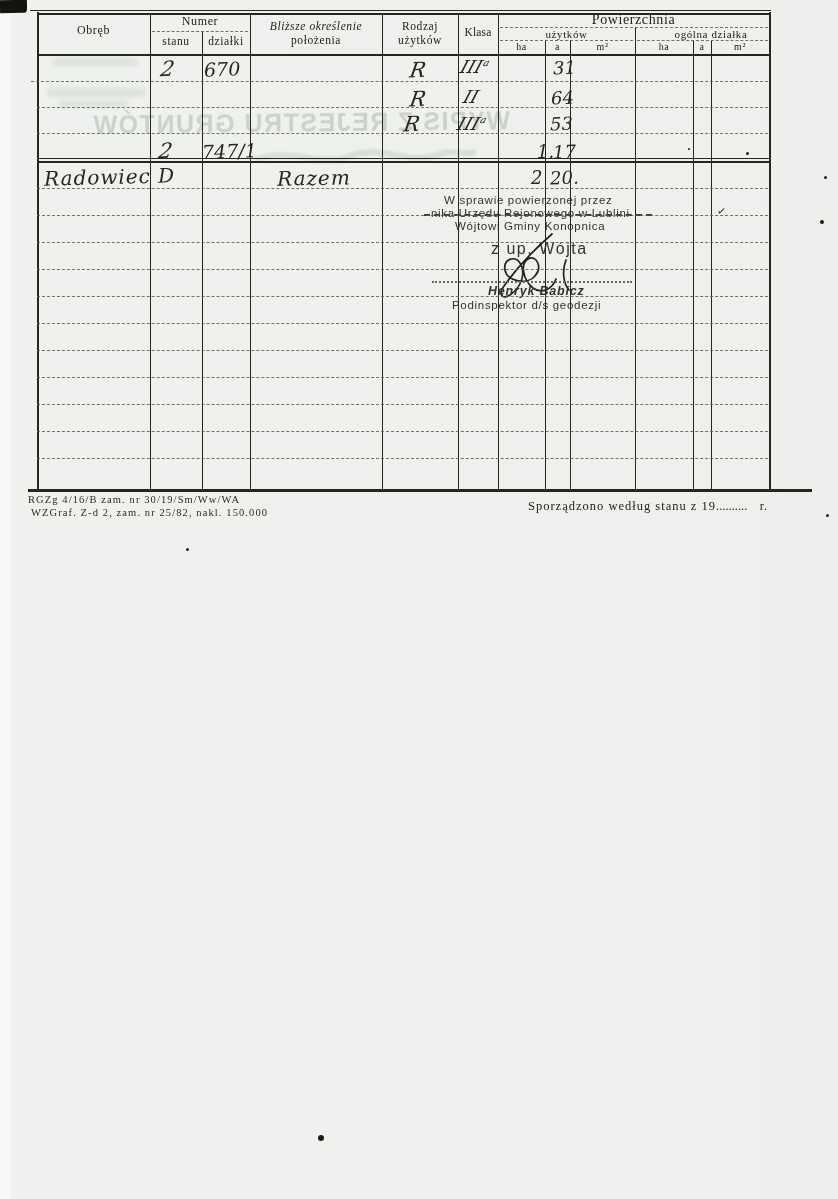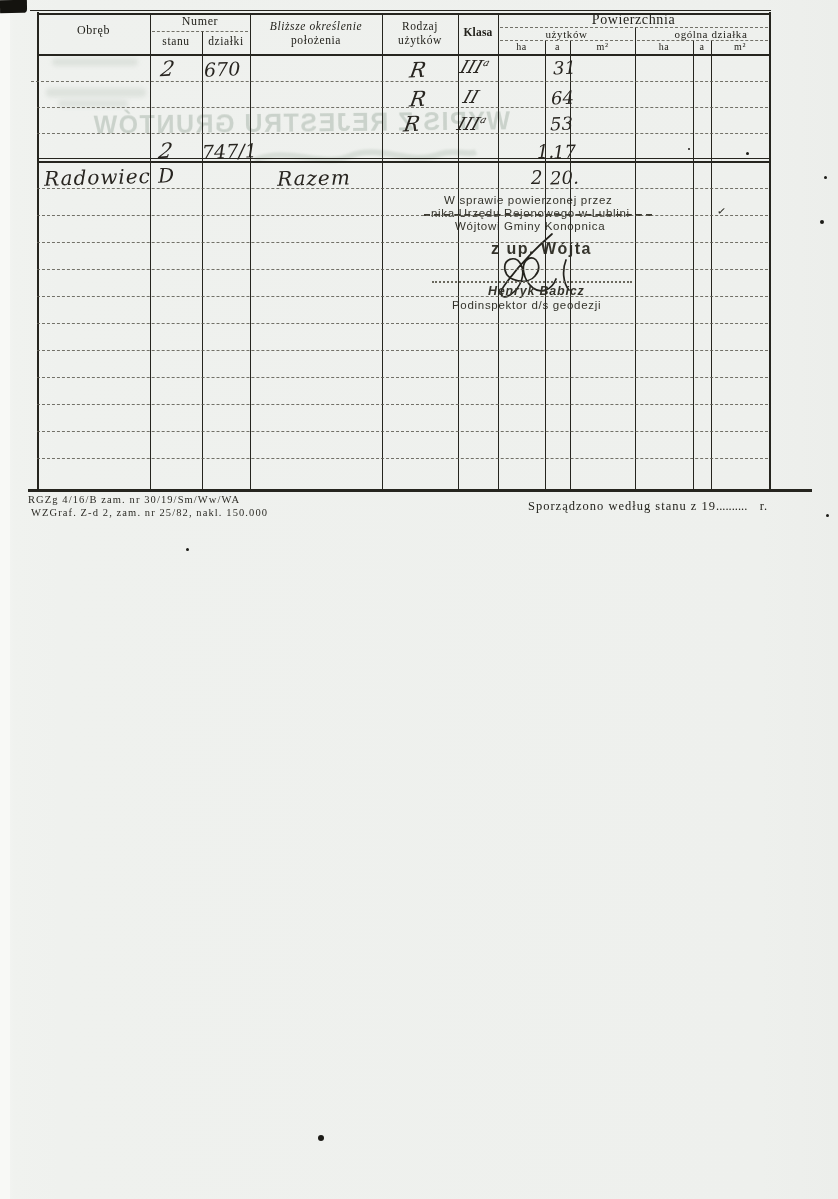--- a/index.html
+++ b/index.html
@@ -47,21 +47,21 @@
   </svg>
 
   <div class="hdr" style="left:37px;top:22px;width:113px;height:18px;font-size:12px;">Obręb</div>
   <div class="hdr" style="left:150px;top:15px;width:100px;height:14px;font-size:12px;">Numer</div>
   <div class="hdr" style="left:150px;top:34px;width:52px;height:16px;font-size:11.5px;">stanu</div>
   <div class="hdr" style="left:202px;top:34px;width:48px;height:16px;font-size:11.5px;">działki</div>
   <div class="hdr" style="left:250px;top:19px;width:132px;height:15px;font-size:11.5px;font-style:italic;">Bliższe określenie</div>
   <div class="hdr" style="left:250px;top:33px;width:132px;height:15px;font-size:11.5px;">położenia</div>
   <div class="hdr" style="left:382px;top:19px;width:76px;height:15px;font-size:11.5px;">Rodzaj</div>
   <div class="hdr" style="left:382px;top:33px;width:76px;height:15px;font-size:11.5px;">użytków</div>
-  <div class="hdr" style="left:458px;top:25px;width:40px;height:16px;font-size:11.5px;letter-spacing:.2px;font-weight:bold;">Klasa</div>
+  <div class="hdr" style="left:458px;top:25px;width:40px;height:16px;font-size:11.5px;letter-spacing:.2px;">Klasa</div>
   <div class="hdr" style="left:498px;top:14px;width:271px;height:13px;font-size:14px;">Powierzchnia</div>
   <div class="hdr" style="left:498px;top:28px;width:137px;height:12px;font-size:11px;">użytków</div>
   <div class="hdr" style="left:635px;top:28px;width:152px;height:12px;font-size:11px;">ogólna działka</div>
   <div class="hdr" style="left:498px;top:41px;width:47px;height:12px;font-size:10px;">ha</div>
   <div class="hdr" style="left:545px;top:41px;width:25px;height:12px;font-size:10px;">a</div>
   <div class="hdr" style="left:570px;top:41px;width:65px;height:12px;font-size:10px;">m²</div>
   <div class="hdr" style="left:635px;top:41px;width:58px;height:12px;font-size:10px;">ha</div>
   <div class="hdr" style="left:693px;top:41px;width:18px;height:12px;font-size:10px;">a</div>
   <div class="hdr" style="left:711px;top:41px;width:58px;height:12px;font-size:10px;">m²</div>
 
@@ -87,21 +87,21 @@
   <div class="hw" style="left:44px;top:165px;font-size:20px;transform:rotate(-1.5deg);letter-spacing:1px;">Radowiec D</div>
   <div class="hw" style="left:277px;top:166px;font-size:20px;transform:rotate(-1deg);letter-spacing:1px;">Razem</div>
   <div class="hw" style="left:531px;top:167px;font-size:18px;">2</div>
   <div class="hw" style="left:550px;top:167px;font-size:18px;transform:rotate(-2deg);">20.</div>
 
   <div class="stamp" style="left:444px;top:194px;font-size:11.5px;">W sprawie powierzonej przez</div>
   <div class="stamp" style="left:431px;top:207px;font-size:11.5px;">nika Urzędu Rejonowego w Lublini</div>
   <div class="strike" style="left:424px;top:214px;width:228px;"></div>
   <div class="check" style="left:717px;top:205px;font-size:11px;">✓</div>
   <div class="stamp" style="left:455px;top:220px;font-size:11.5px;">Wójtowi Gminy Konopnica</div>
-  <div class="stamp" style="left:491px;top:240px;font-size:16px;font-weight:bold;letter-spacing:1.5px;">z up. Wójta</div>
+  <div class="stamp" style="left:491px;top:240px;font-size:16px;font-weight:normal;letter-spacing:1.5px;">z up. Wójta</div>
   <svg style="left:472px;top:232px;" width="130" height="72" viewBox="0 0 130 72">
     <path d="M80,2 C64,16 46,34 32,54 C26,62 30,68 38,63 C50,55 54,40 48,31 C43,23 31,27 33,38 C35,50 56,53 63,44 C71,35 64,22 56,27 C48,32 51,48 61,56 C69,62 80,58 84,47 M94,28 C90,38 91,51 97,58" stroke="#23221d" fill="none" stroke-width="1.7" stroke-linecap="round"></path>
   </svg>
   <div class="dotline" style="left:432px;top:281px;width:200px;"></div>
   <div class="stamp" style="left:488px;top:284px;font-size:12.5px;font-weight:bold;font-style:italic;letter-spacing:.8px;">Henryk Babicz</div>
   <div class="stamp" style="left:452px;top:299px;font-size:11.5px;">Podinspektor d/s geodezji</div>
 
   <div class="footer-print" style="left:28px;top:494px;">RGZg 4/16/B zam. nr 30/19/Sm/Ww/WA</div>
   <div class="footer-print" style="left:31px;top:507px;font-family:Liberation Serif, serif;">WZGraf. Z-d 2, zam. nr 25/82, nakl. 150.000</div>
   <div class="footer-right" style="left:528px;top:499px;"><span>Sporządzono według stanu z 19</span><span style="letter-spacing:0;">..........</span>&nbsp;&nbsp;&nbsp;<span>r.</span></div>

